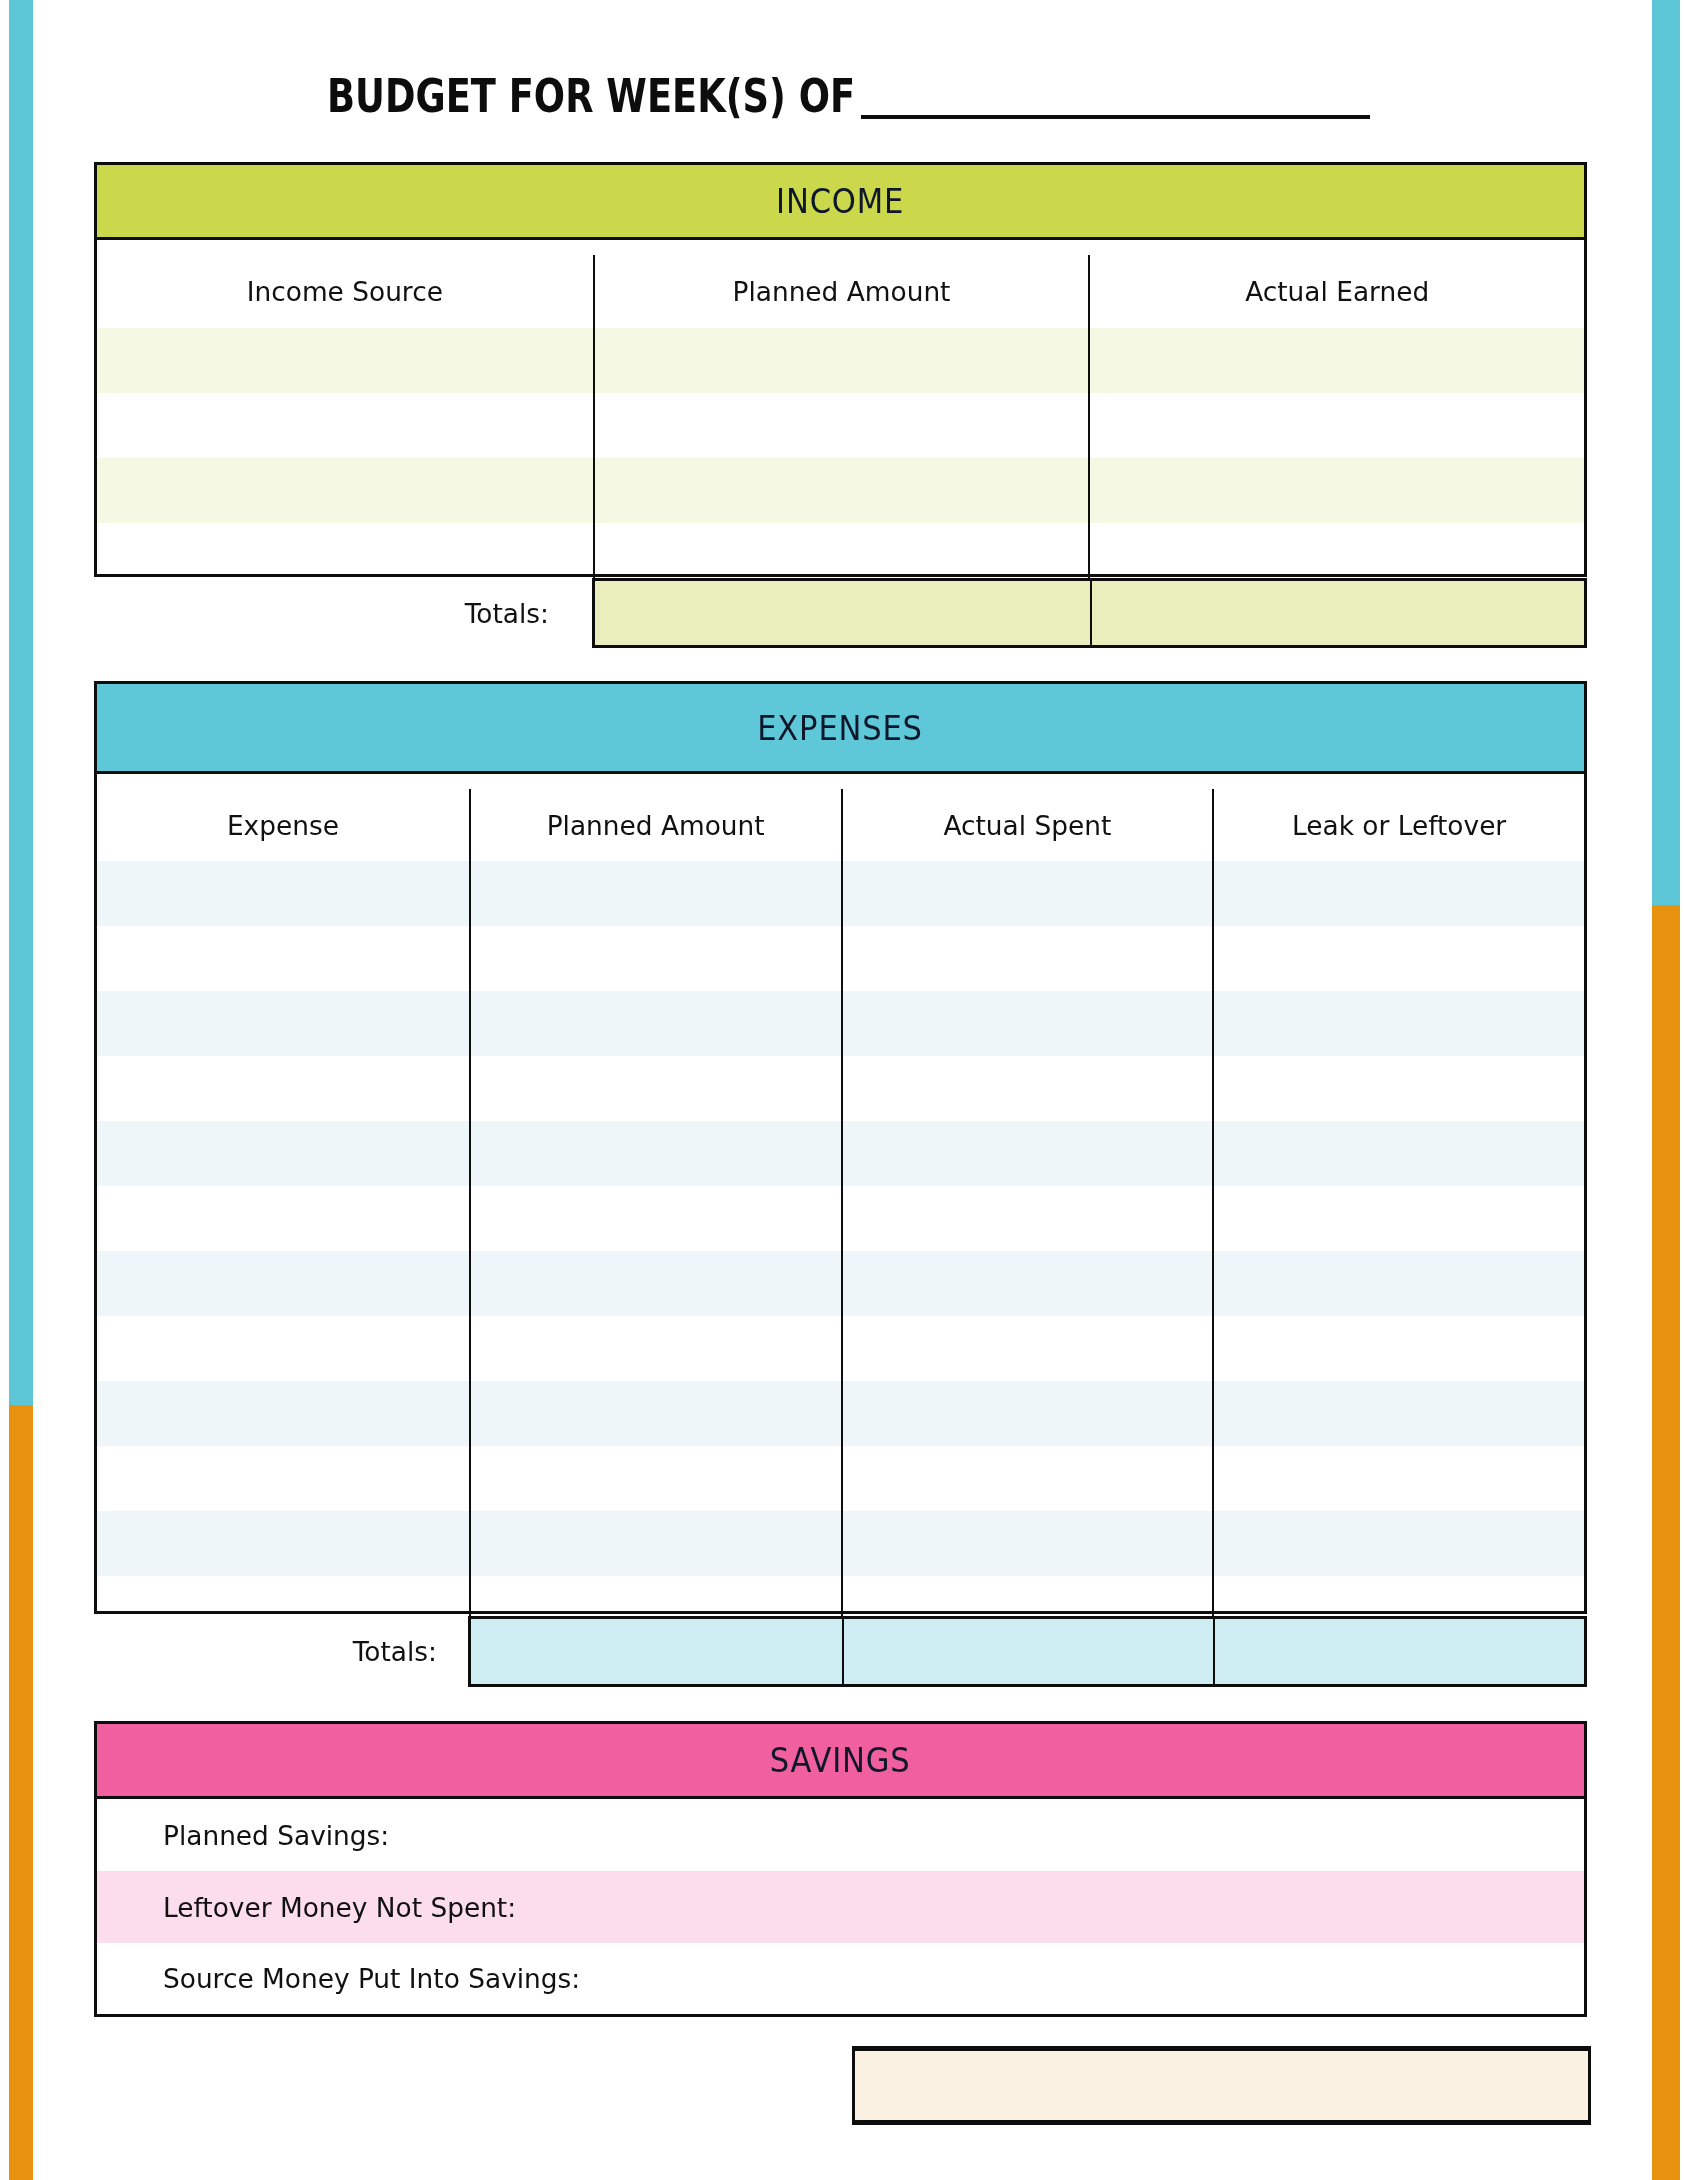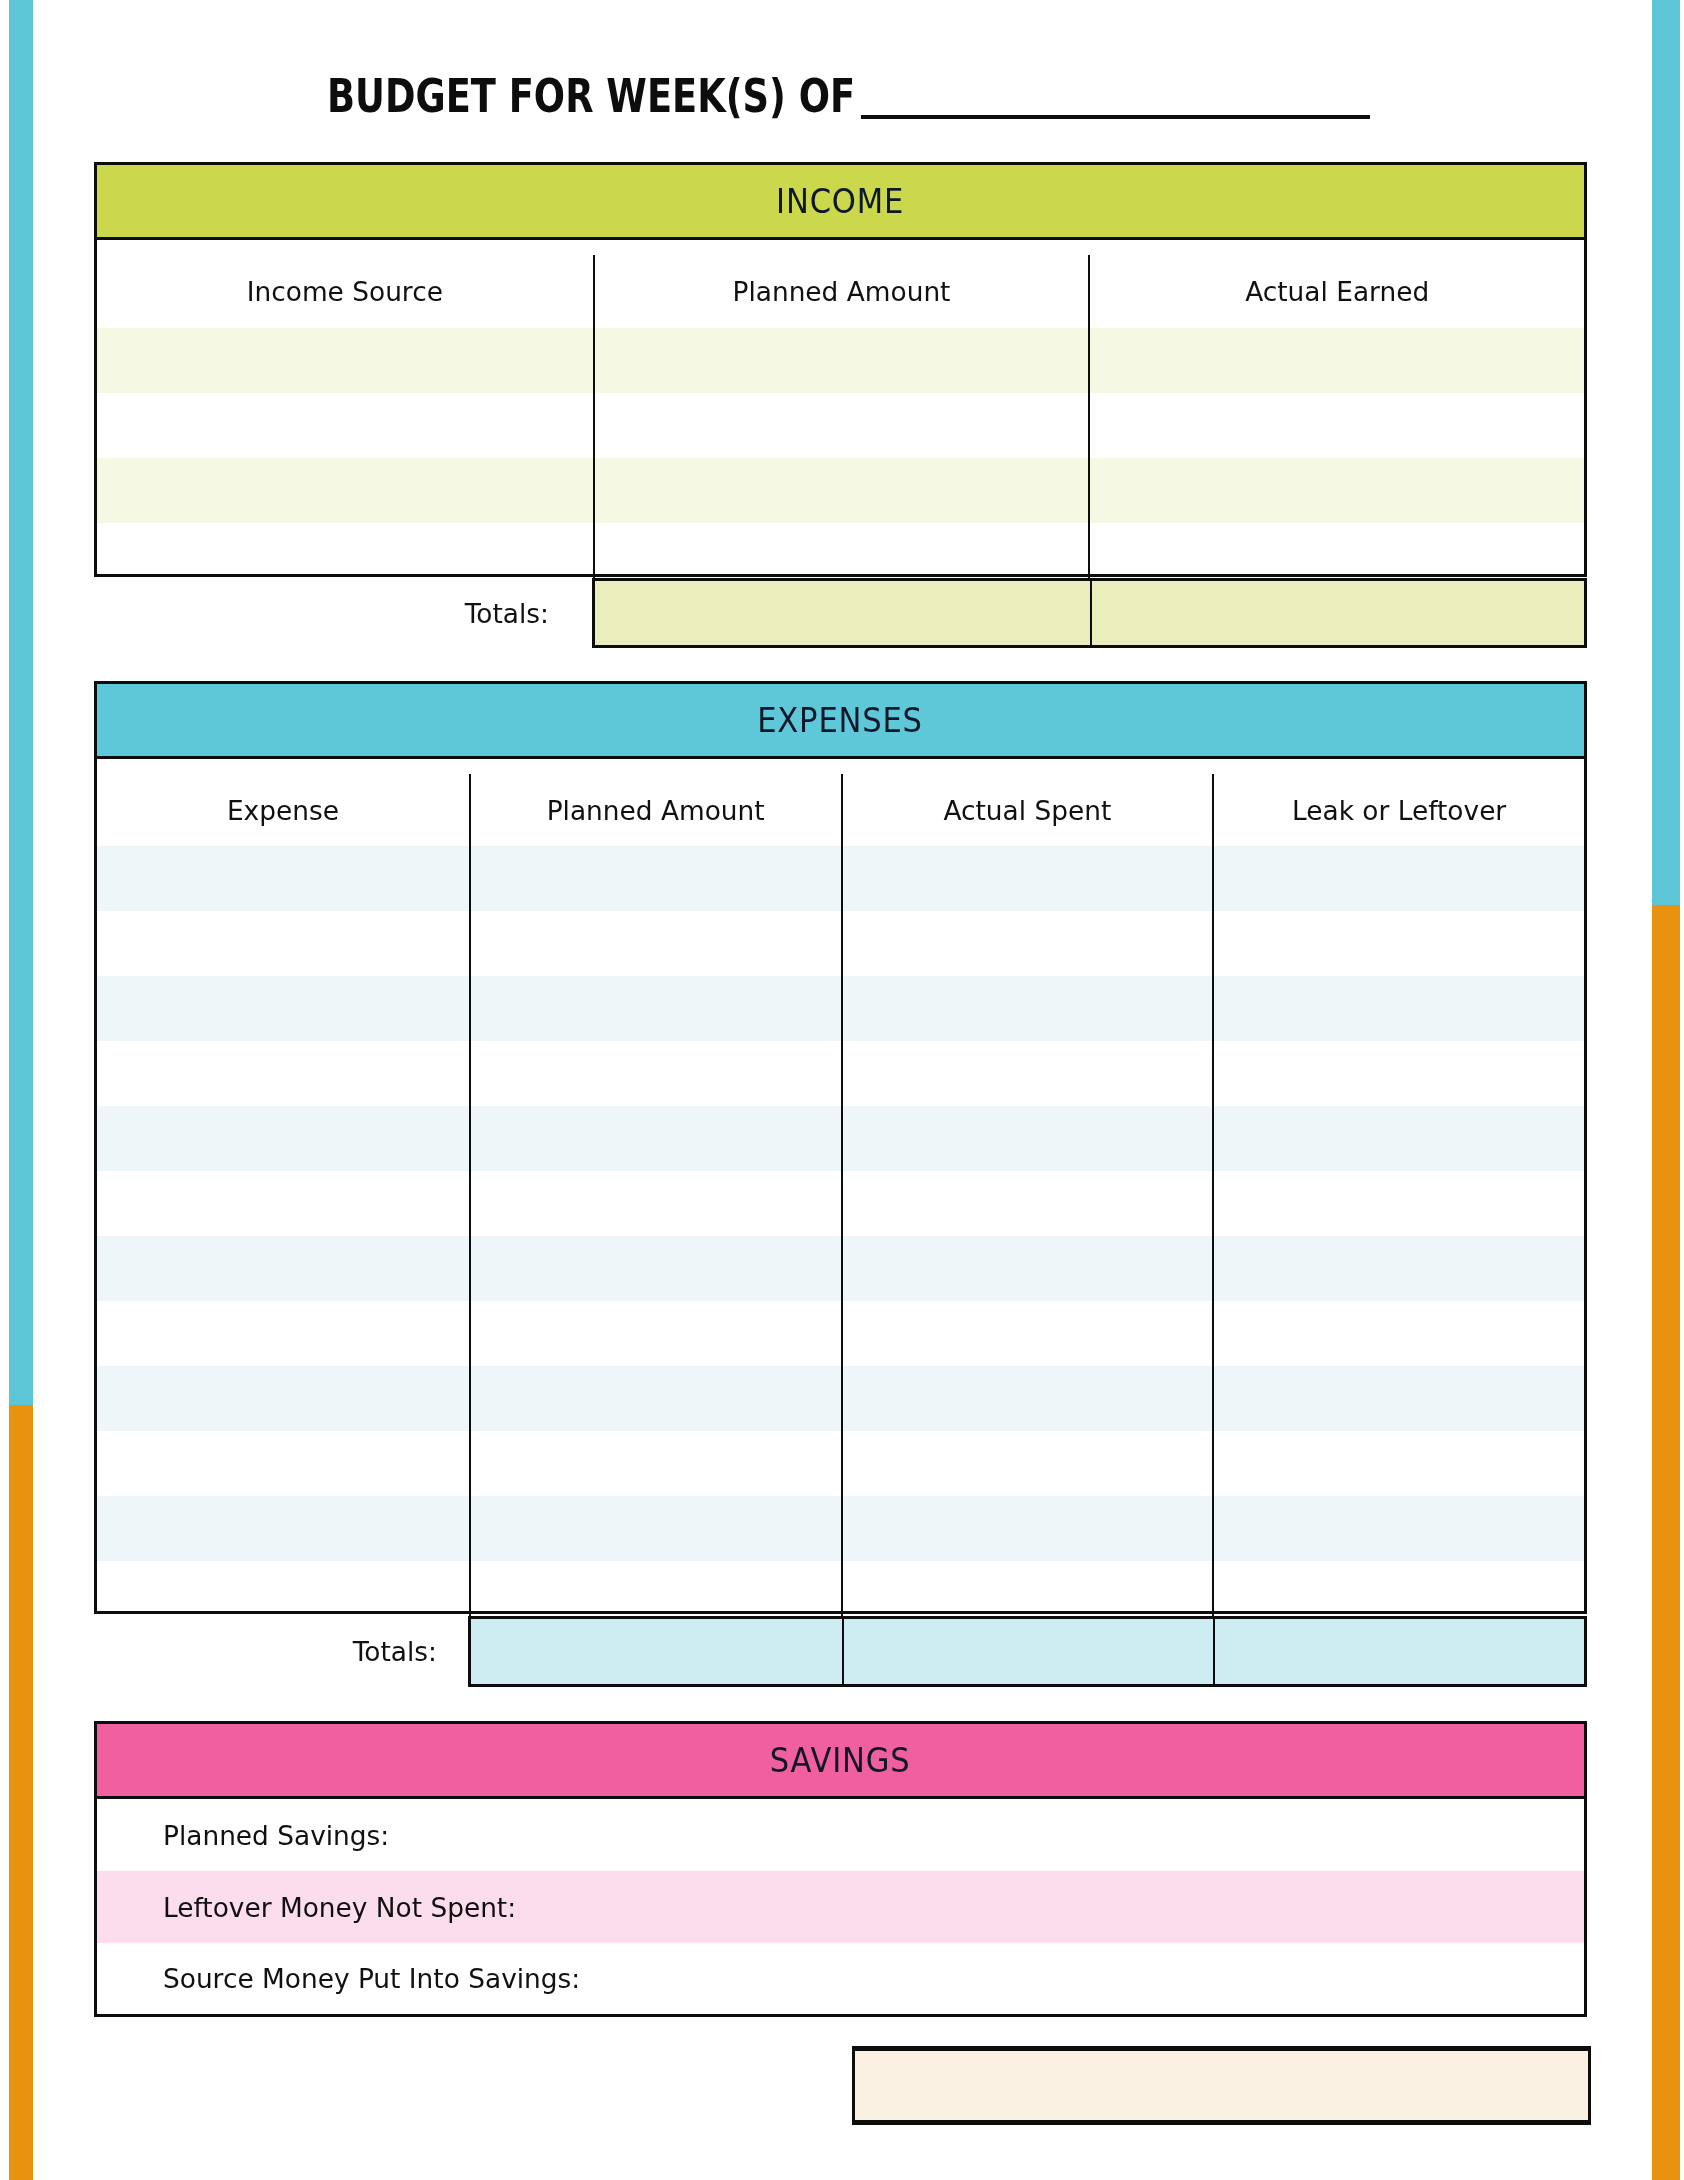--- a/index.html
+++ b/index.html
@@ -24,21 +24,21 @@
   
   .tbl{position:absolute;left:94px;width:1493px;border:3.4px solid #0d0d0d;box-sizing:border-box;background:#fff;}
   .tbl-income{top:162px;height:415px;}
   .tbl-expenses{top:681px;height:933px;}
   .tbl-savings{top:1721px;height:296px;}
 
   .bar{display:flex;align-items:center;justify-content:center;border-bottom:3.4px solid #0d0d0d;
        box-sizing:border-box;font-size:34px;letter-spacing:0.9px;color:#0f172a;}
   .bar-label{transform:scaleX(0.9);white-space:nowrap;}
   .tbl-income .bar{height:75px;background:#cbd84b;}
-  .tbl-expenses .bar{height:75px;background:#5fc8d8;}
+  .tbl-expenses .bar{height:90px;background:#5fc8d8;}
   .tbl-savings .bar{height:75px;background:#f0609e;}
 
   .row{display:grid;box-sizing:border-box;}
   .c3{grid-template-columns:repeat(3,1fr);}
   .c4{grid-template-columns:repeat(4,1fr);}
   .cell{box-sizing:border-box;}
   .row .cell + .cell{border-left:2.6px solid #0d0d0d;}
   .colhead{font-size:26.4px;margin-top:15px;}
   .colhead .cell{display:flex;align-items:center;justify-content:center;}
   .tbl-income .colhead{height:73px;}

